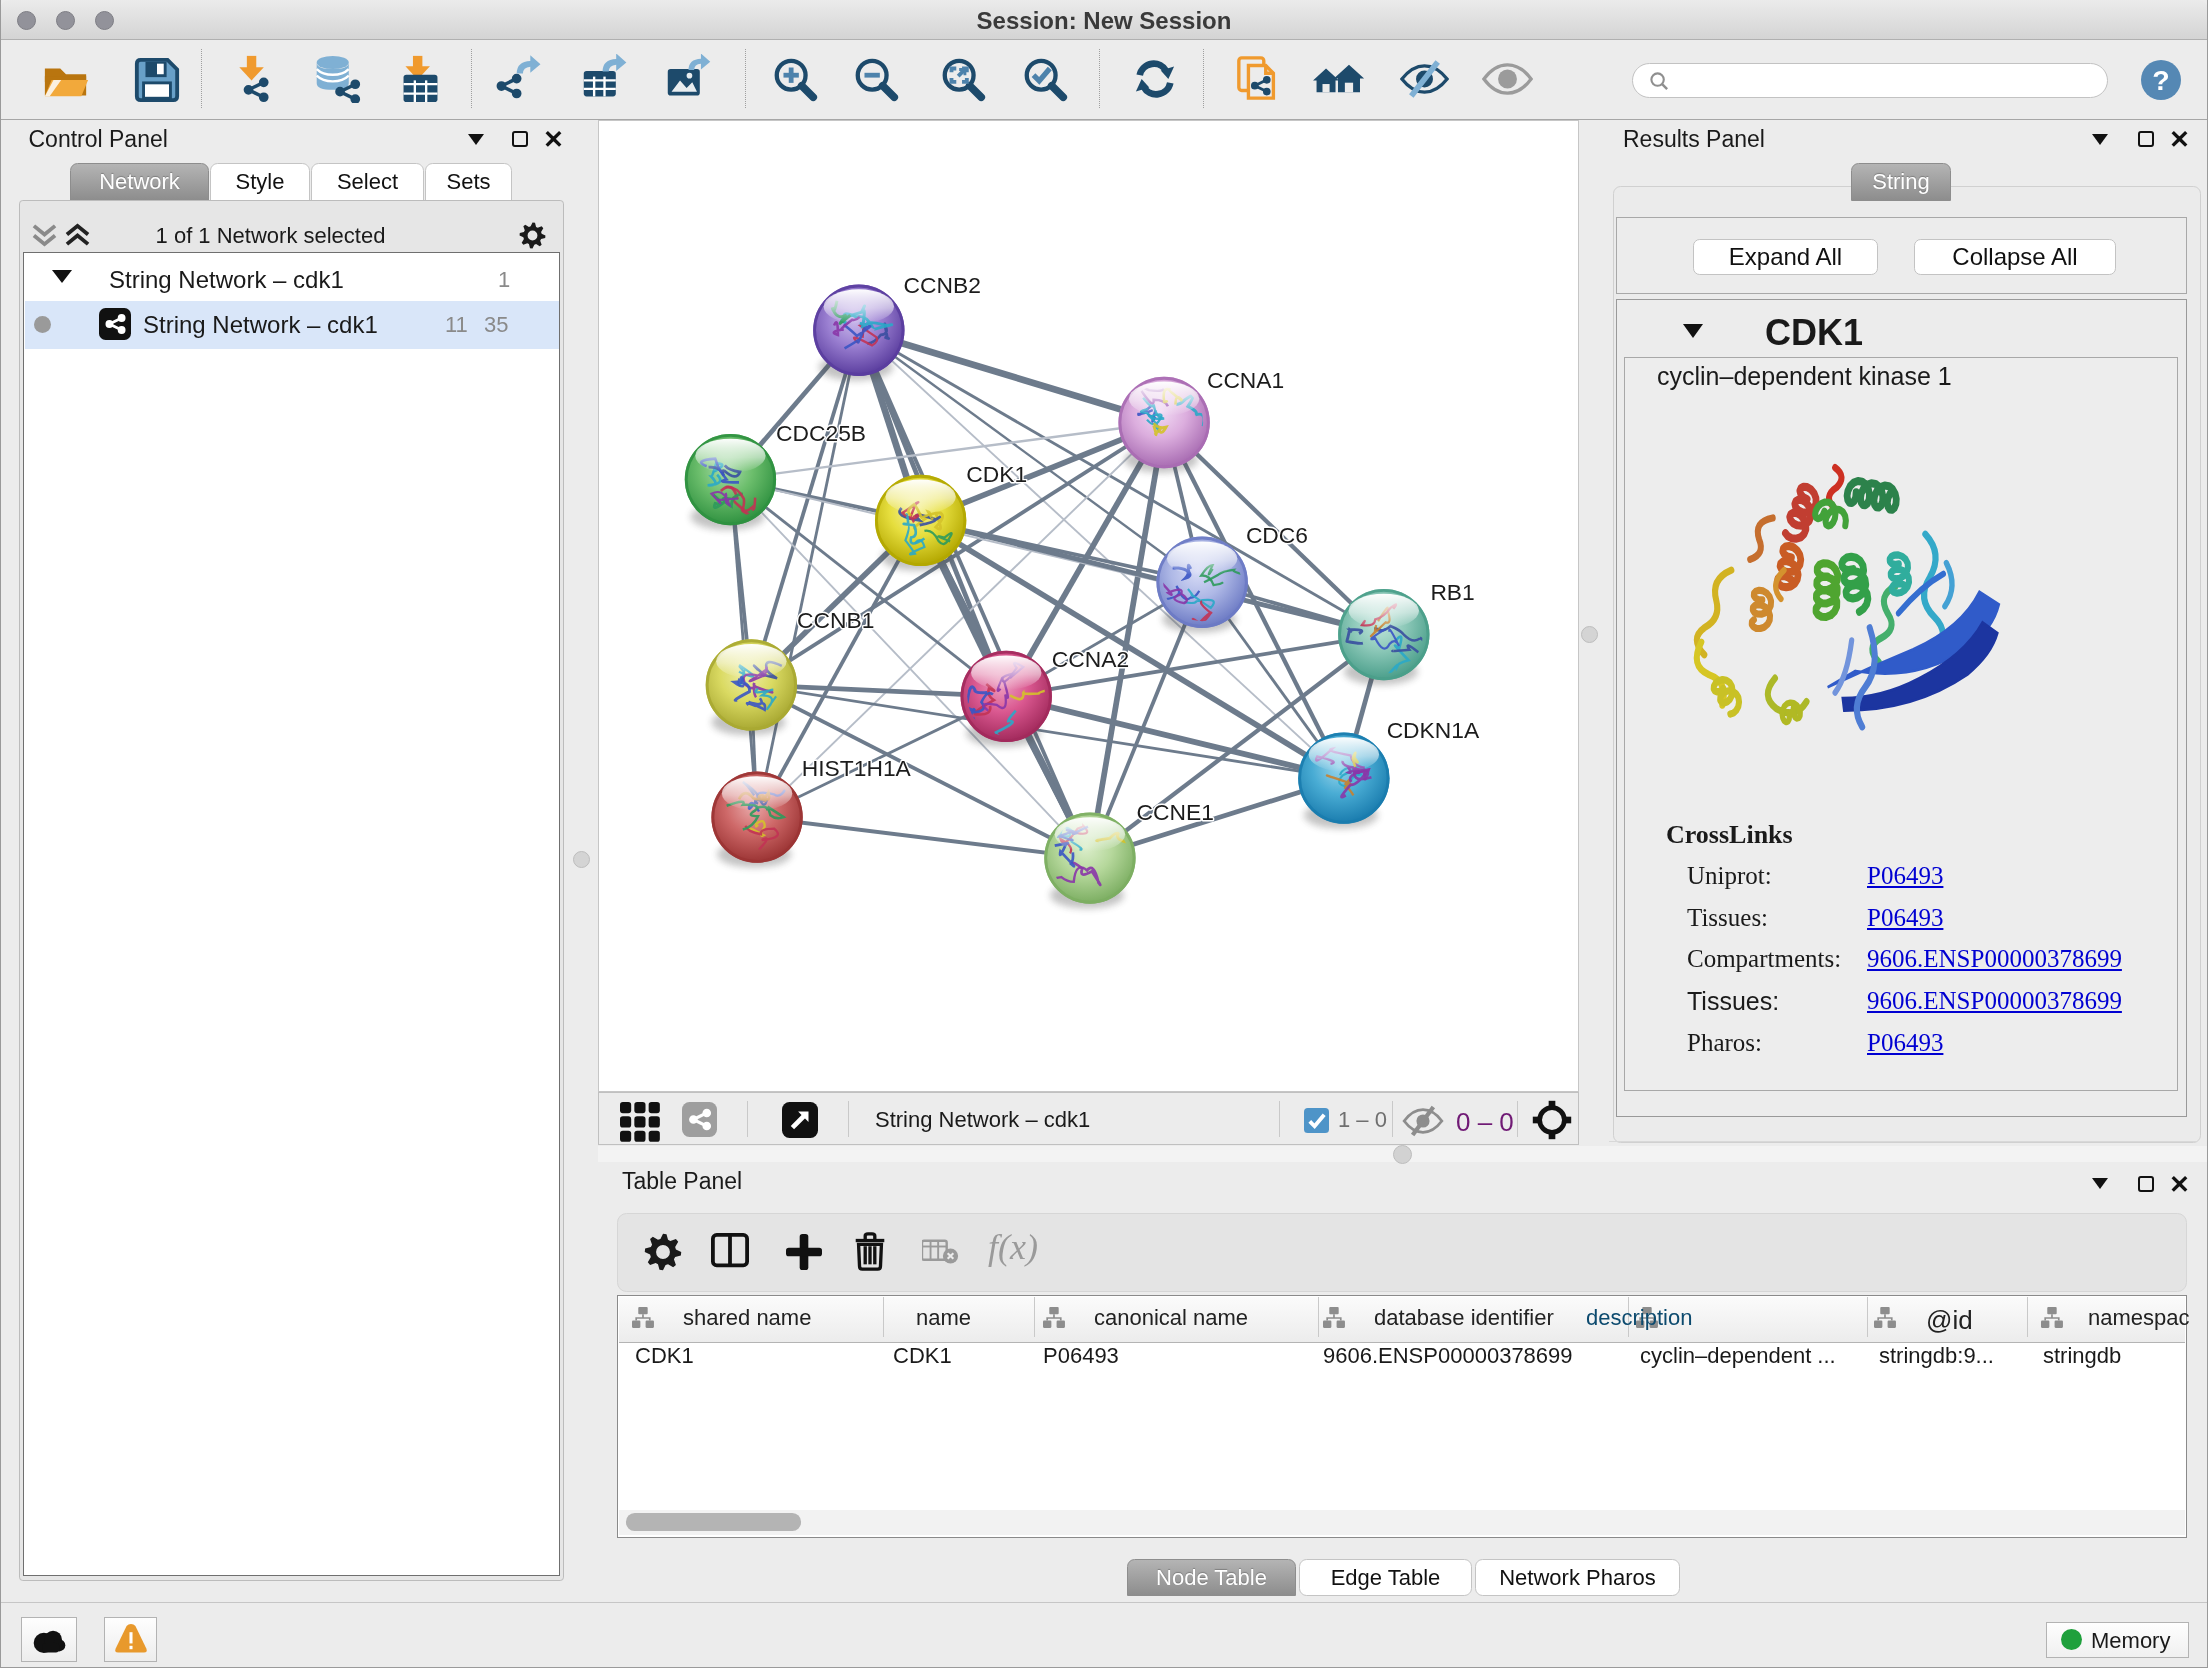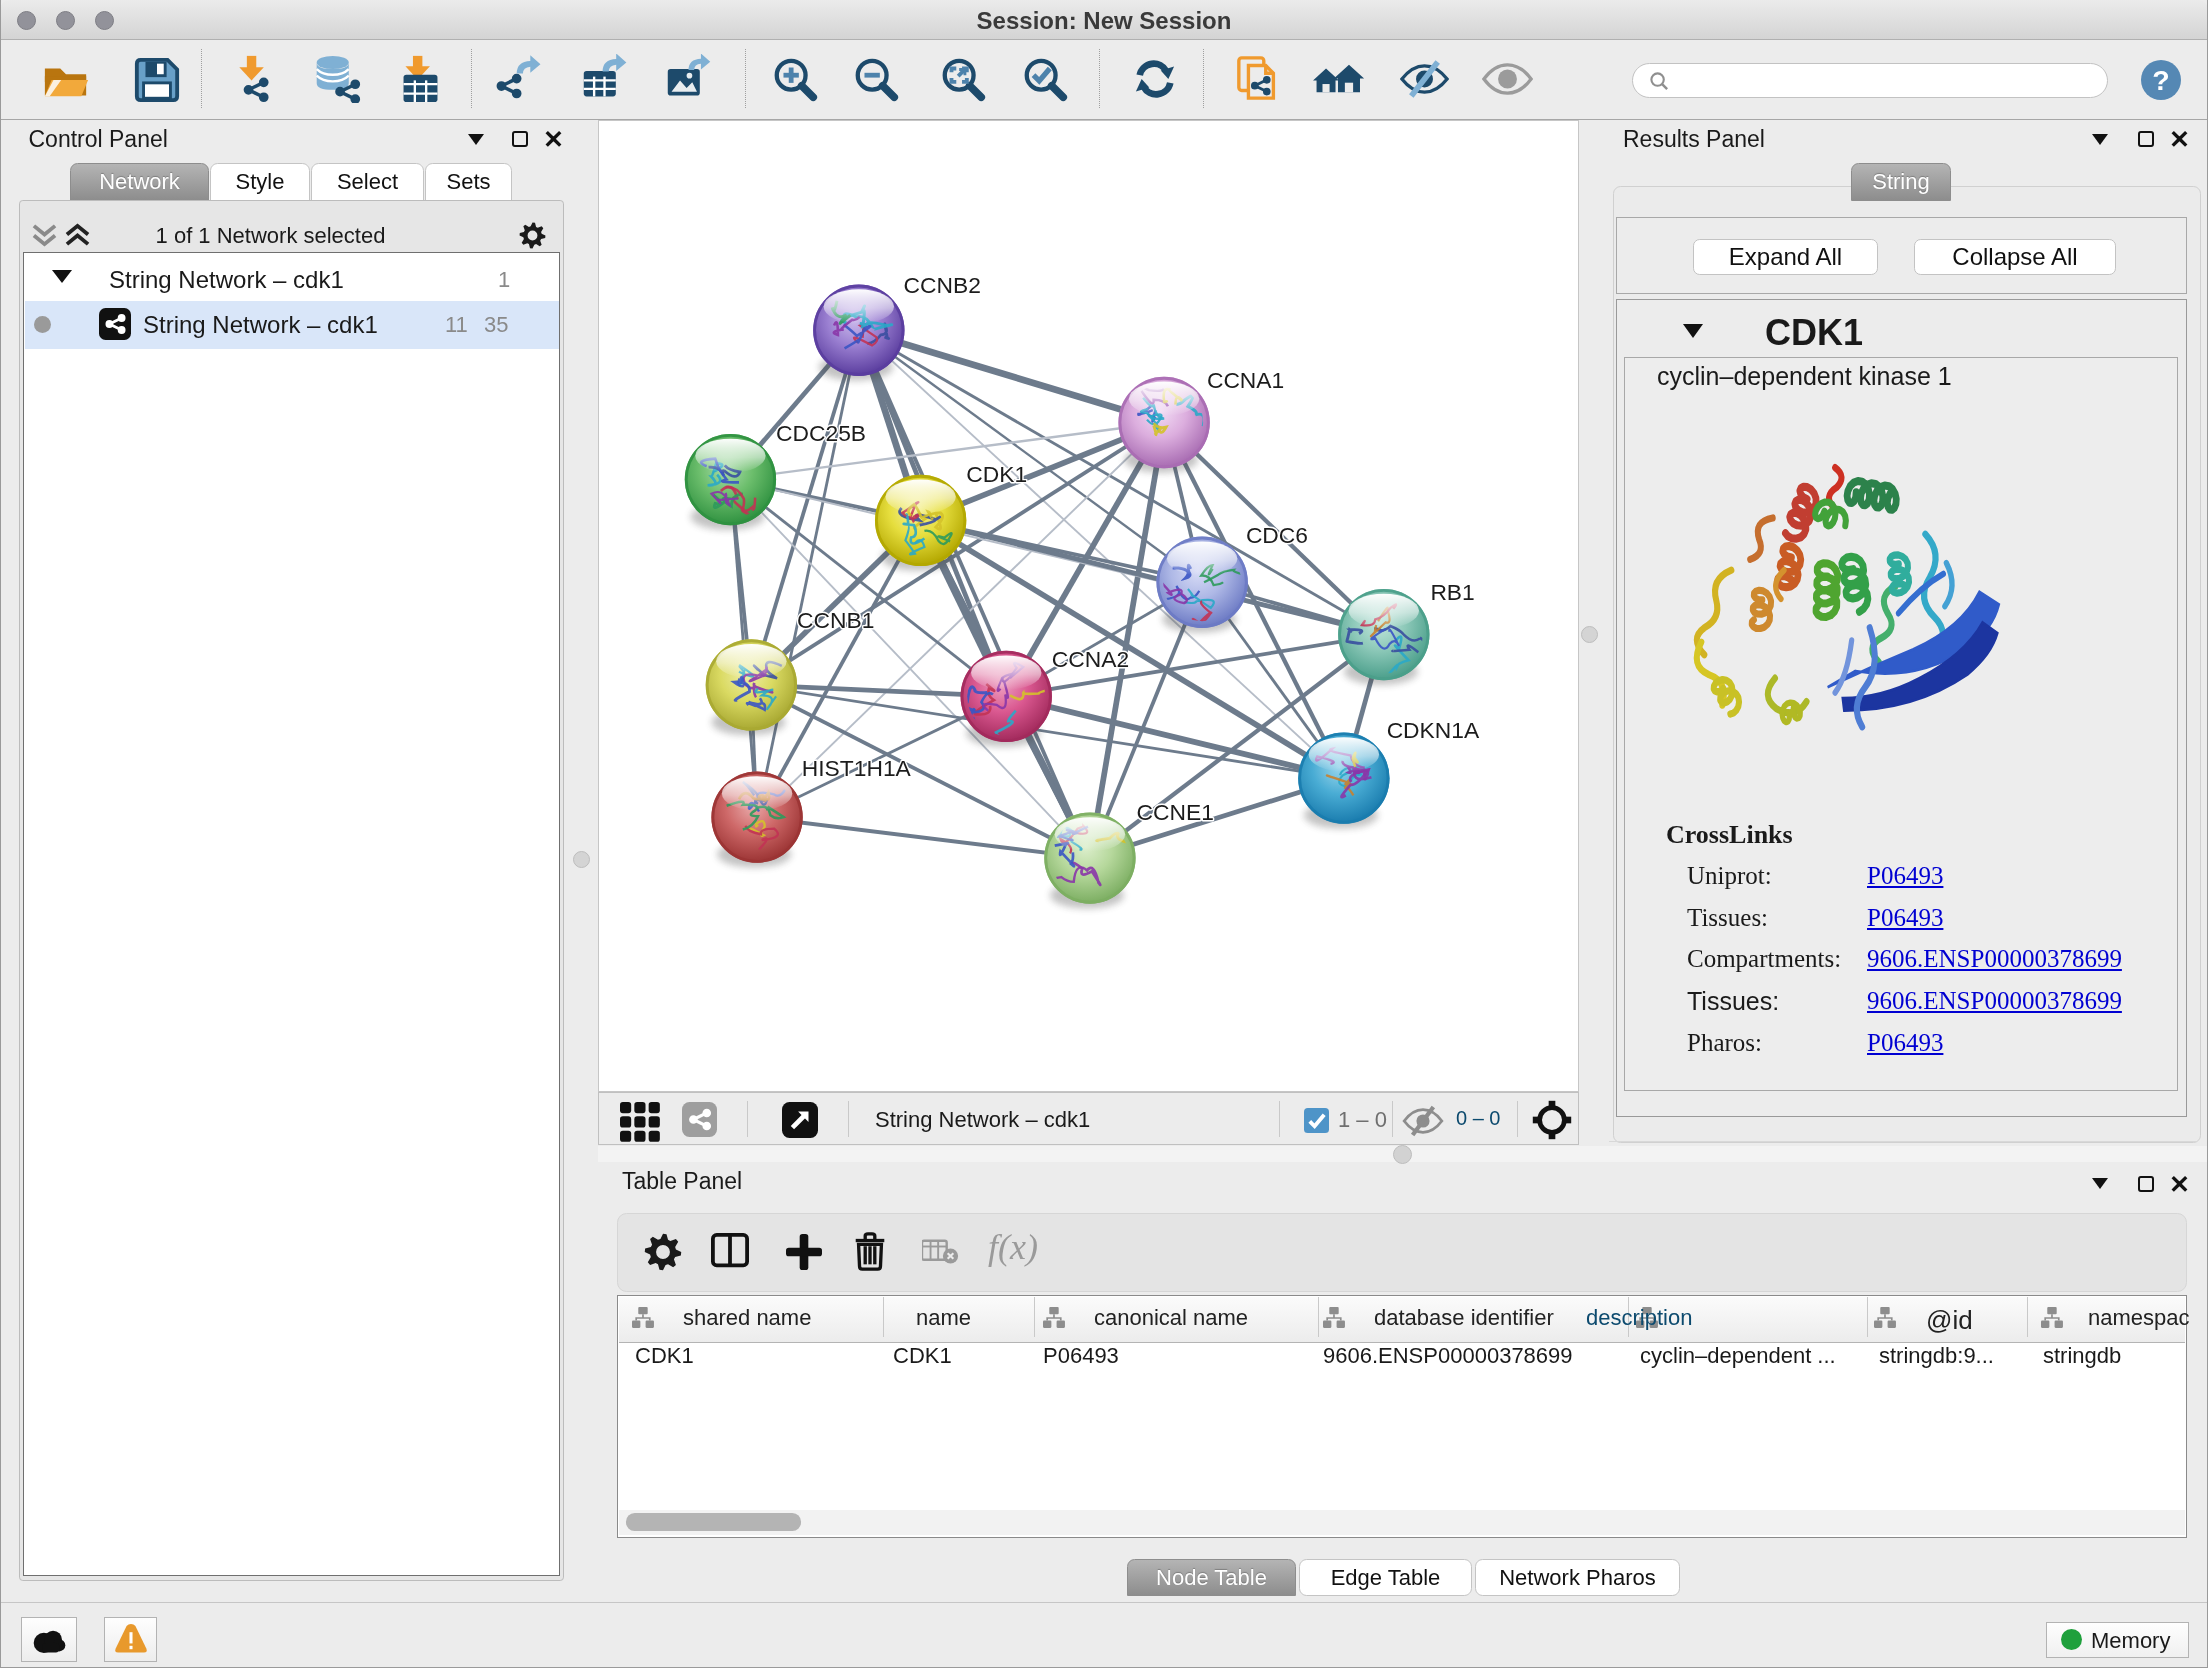--- a/index.html
+++ b/index.html
@@ -588,21 +588,21 @@
     <rect x="0" y="0" width="26" height="26" rx="4" fill="#4e94c8"></rect>
     <path d="M6 14 L11 19 L21 7" stroke="#fff" stroke-width="4" fill="none"></path>
   </svg>
 <div class="t" style="left:1338px;top:1107px;font-size:22px;color:#6f6f6f">1 – 0</div>
 <div class="ssep" style="left:1392px;top:1101px;height:36px"></div>
 <svg style="position:absolute;left:1402px;top:1105px" width="42" height="32" viewBox="0 0 44 34">
     <path d="M2 17 Q11 5 22 5 Q33 5 42 17 Q33 29 22 29 Q11 29 2 17 Z" fill="none" stroke="#8d8d8d" stroke-width="3"></path>
     <circle cx="22" cy="17" r="7" fill="#8d8d8d"></circle>
     <line x1="33" y1="2" x2="11" y2="32" stroke="#8d8d8d" stroke-width="4.5"></line>
   </svg>
-<div class="t" style="left:1456px;top:1107px;font-size:20px;color:#0c4a6e">0 – 0</div>
+<div class="t" style="left:1456px;top:1107px;font-size:26px;color:#701a75">0 – 0</div>
 <div class="ssep" style="left:1517px;top:1101px;height:36px"></div>
 <svg style="position:absolute;left:1532px;top:1100px" width="40" height="40" viewBox="0 0 42 42">
     <circle cx="21.0" cy="21.0" r="13" fill="none" stroke="#111" stroke-width="5"></circle>
     <line x1="33.6" y1="21.0" x2="41.16" y2="21.0" stroke="#111" stroke-width="7"></line>
     <line x1="8.4" y1="21.0" x2="0.8399999999999999" y2="21.0" stroke="#111" stroke-width="7"></line>
     <line x1="21.0" y1="33.6" x2="21.0" y2="41.16" stroke="#111" stroke-width="7"></line>
     <line x1="21.0" y1="8.4" x2="21.0" y2="0.8399999999999999" stroke="#111" stroke-width="7"></line>
   </svg>
 <div class="abs" style="left:598px;top:1146px;width:1610px;height:16px;background:#f3f3f3"></div>
 <div class="abs" style="left:1393px;top:1145px;width:19px;height:19px;border-radius:50%;background:#d2d2d2;border:1px solid #bdbdbd"></div>

